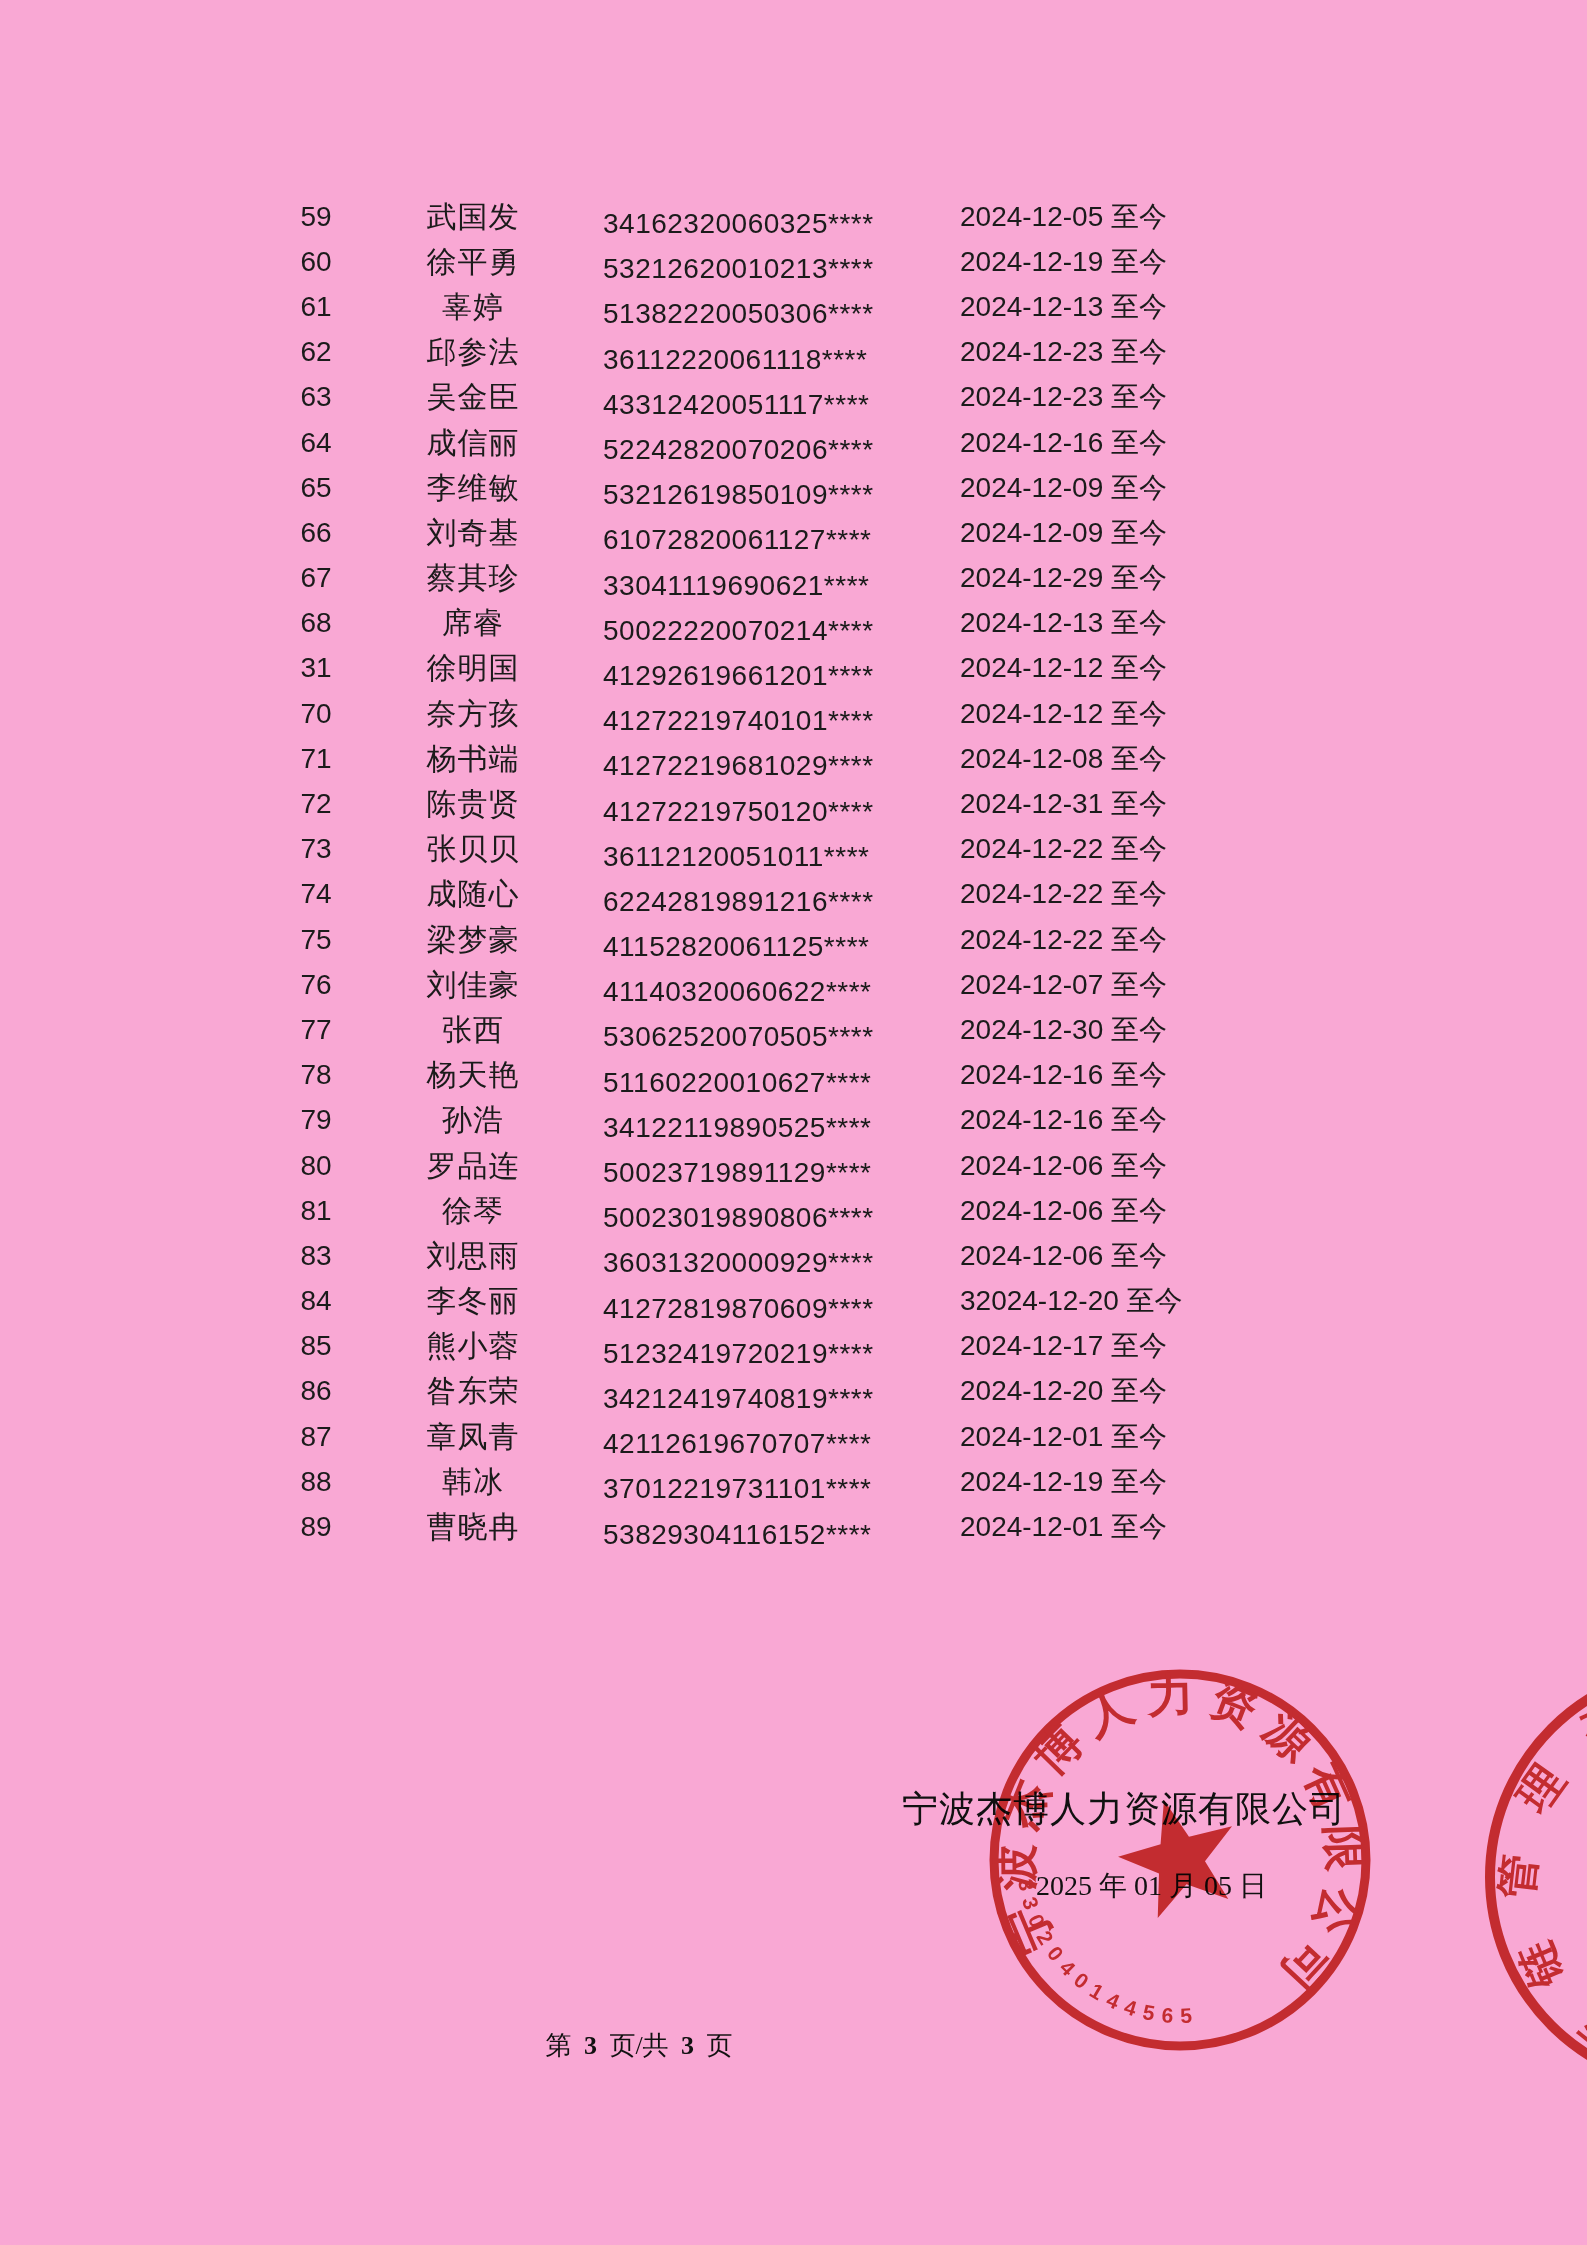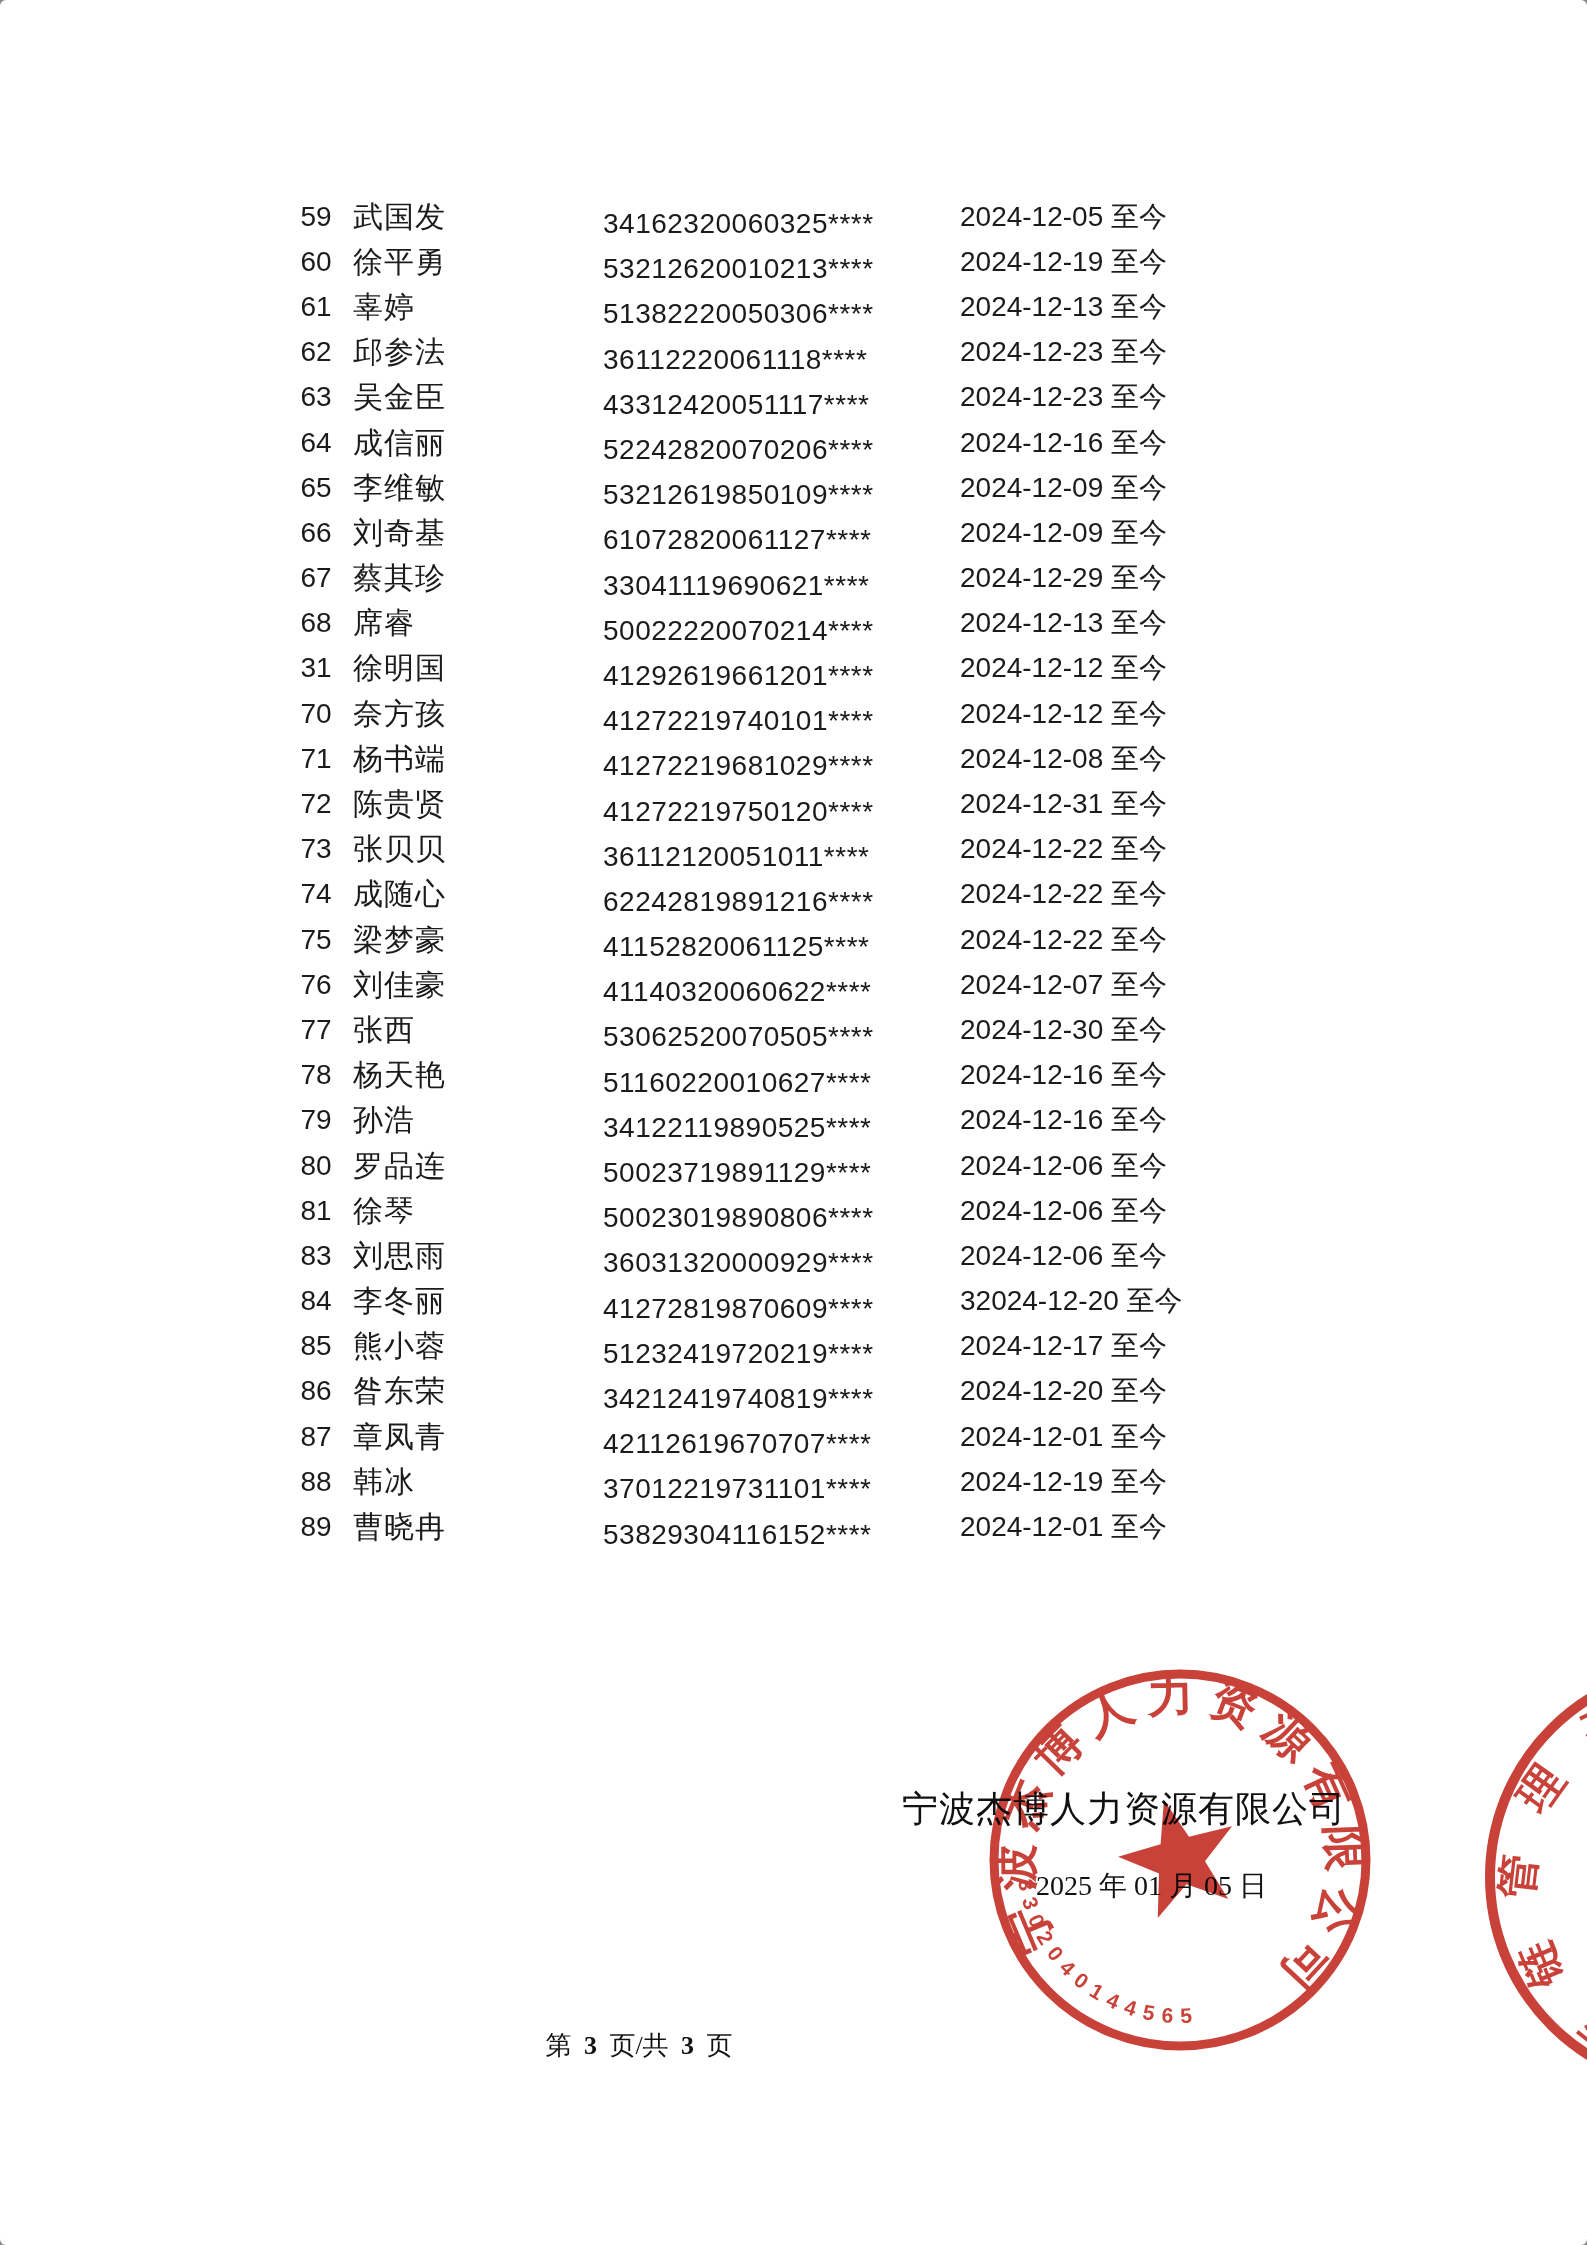--- a/index.html
+++ b/index.html
@@ -1,26 +1,26 @@
 <!DOCTYPE html>
 <html><head>
 <meta charset="utf-8">
 <style>
   html,body{margin:0;padding:0;background:#888;}
   .page{
-    position:relative;width:1587px;height:2245px;background:#ffffff;
+    position:relative;width:1587px;height:2245px;background:#f9a8d4;
     margin:0 auto;overflow:hidden;
-    font-family:"Liberation Sans",sans-serif;color:#1b1b1b;border-radius:6px;
+    font-family:"Liberation Sans",sans-serif;color:#1b1b1b;
   }
   
   .roster{position:absolute;top:194px;left:0;width:1587px;}
   .row{display:flex;align-items:center;height:45.2px;}
   .cell{font-size:28px;line-height:1;white-space:nowrap;}
   .col-no{width:72px;margin-left:280px;text-align:center;}
-  .col-name{width:240px;margin-left:1px;text-align:left;font-size:30px;letter-spacing:1px;}
+  .col-name{width:240px;margin-left:1px;text-align:center;font-size:30px;letter-spacing:1px;}
   .col-id{width:300px;margin-left:10px;text-align:left;letter-spacing:.5px;margin-top:15px;}
   .col-period{width:330px;margin-left:57px;text-align:left;}
   
   .sig-company{
     position:absolute;left:902px;top:1785px;
     font-family:"Liberation Serif",serif;font-size:36px;letter-spacing:1px;
     color:#111;white-space:nowrap;z-index:2;
   }
   .sig-date{
     position:absolute;left:1036px;top:1867px;

